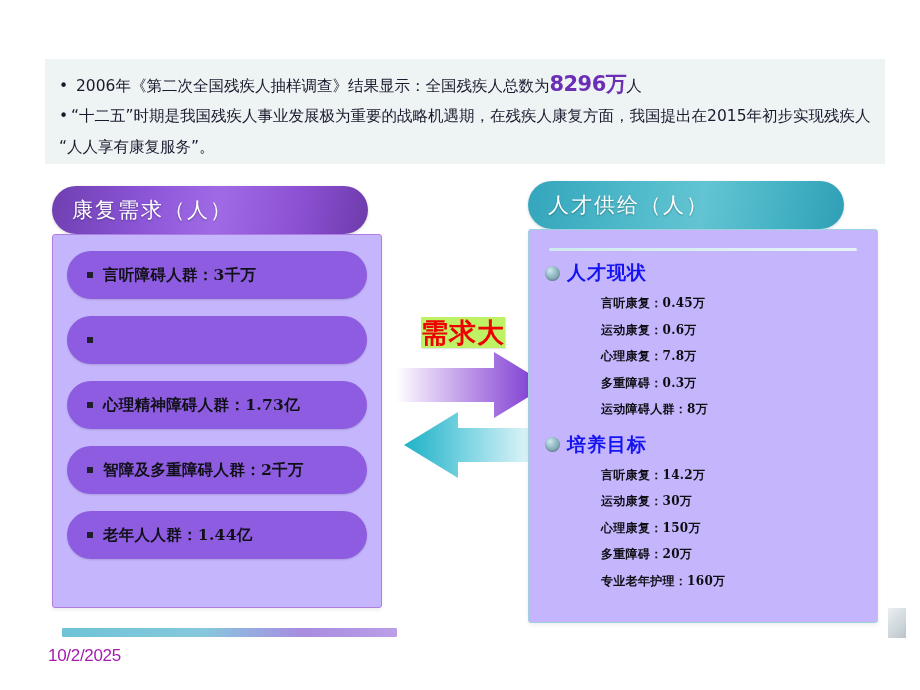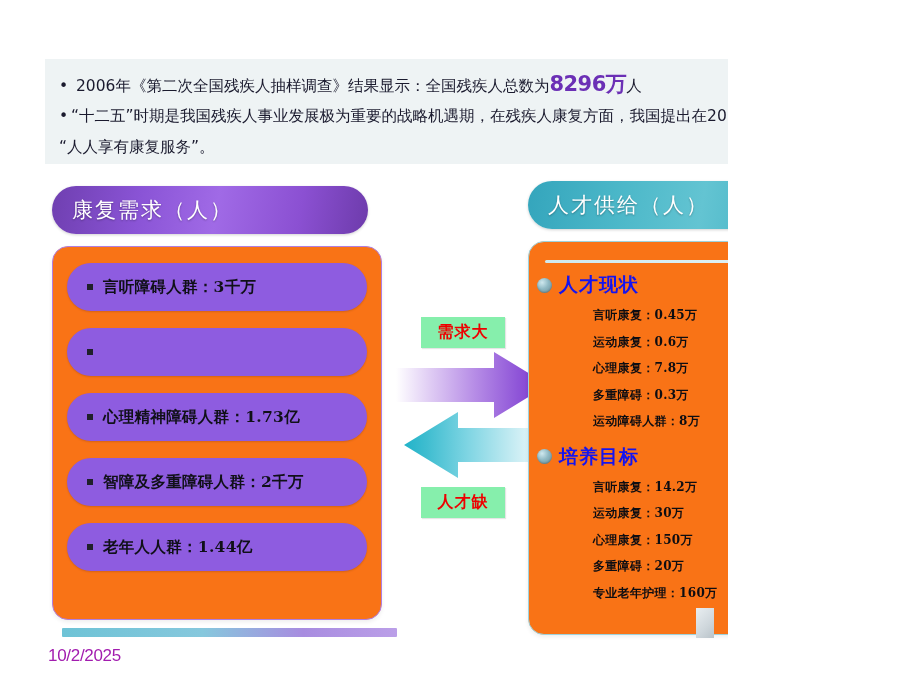--- a/index.html
+++ b/index.html
@@ -3,21 +3,21 @@
 <meta charset="utf-8">
 <title>slide</title>
 <style>
   html,body{margin:0;padding:0;}
   body{
     width:920px;height:690px;
     background:#ffffff;
     font-family:"Liberation Sans","DejaVu Sans",sans-serif;
     overflow:hidden;position:relative;
   }
-  .slide{position:absolute;inset:0;width:728px;height:690px;overflow:hidden;}
+  .slide{position:absolute;inset:0;width:920px;height:690px;overflow:hidden;}
 
   
   .banner{
     position:absolute;left:45px;top:59px;width:840px;height:105px;
     background:#eef3f4;
     box-sizing:border-box;
     padding:10px 14px 0 14px;
   }
   .banner .line{
     color:#1a1a2e;
@@ -49,23 +49,23 @@
     width:316px;
     background:linear-gradient(100deg,#6f3fb0 0%,#8a54d6 28%,#a06ae6 52%,#8b50d2 78%,#6d3bab 100%);
     box-shadow:0 1px 3px rgba(0,0,0,.18);
   }
   .hdr-teal{
     width:316px;
     background:linear-gradient(100deg,#34a5bc 0%,#4cb8c9 30%,#63c4d2 55%,#44b2c4 80%,#2f9fb6 100%);
     box-shadow:0 1px 3px rgba(0,0,0,.18);
   }
   .card{
-    margin-top:12px;
-    border-radius:16px;
-    background:#f97316;
+    margin-top:0;
+    border-radius:3px;
+    background:#c4b5fd;
     box-sizing:border-box;
   }
   .card-purple{
     width:330px;height:374px;
     border:1.4px solid #b07ee0;
     padding:16px 14px;
     box-shadow:0 2px 4px rgba(0,0,0,.07);
   }
   .pill{
     width:300px;height:48px;margin:0 auto 17px auto;
@@ -86,21 +86,21 @@
     font-size:15.5px;
     letter-spacing:0.3px;
     white-space:nowrap;
   }
 
   
   .col-right{position:absolute;left:528px;top:181px;width:350px;}
   .card-teal{
     width:350px;height:394px;
     border:1.4px solid #9ed2dc;
-    padding:12px 16px 10px 8px;
+    padding:12px 16px 10px 16px;
     box-shadow:0 2px 4px rgba(0,0,0,.07);
   }
   .divider{
     height:3px;width:308px;margin:6px auto 9px auto;
     background:linear-gradient(90deg,#cfe9ef 0%,#d9eef3 45%,#e6f4f7 100%);
     border-radius:2px;
   }
   .grp-head{display:flex;align-items:center;margin:0 0 4px 0;}
   .sphere{
     width:15px;height:15px;border-radius:50%;flex:0 0 auto;
@@ -121,24 +121,24 @@
     letter-spacing:0.3px;white-space:nowrap;
   }
   .grp-gap{height:9px;}
 
   
   .arrows{position:absolute;left:396px;top:352px;width:160px;height:130px;}
   .arrow-svg{position:absolute;left:0;top:0;}
 
   .tag{
     position:absolute;
-    background:#86efac;
+    background:#bef264;
     color:#ee0000;
     font-family:"DejaVu Serif","Liberation Serif",serif;
-    font-weight:bold;font-size:16px;letter-spacing:1px;
+    font-weight:bold;font-size:27px;letter-spacing:1px;
     display:flex;align-items:center;justify-content:center;
     box-shadow:1px 1px 1px rgba(0,0,0,.10);
   }
   .tag-top{left:421px;top:317px;width:84px;height:31px;}
   .tag-bot{left:421px;top:487px;width:84px;height:31px;}
 
   
   .botband{
     position:absolute;left:62px;top:628px;width:335px;height:9px;
     background:linear-gradient(90deg,#6ec3d6 0%,#86c8dd 42%,#a88ce0 72%,#bb9fe8 100%);
@@ -225,23 +225,20 @@
           <stop offset="100%" stop-color="#21b3c9"></stop>
         </linearGradient>
       </defs>
 
       <path d="M0,16 L98,16 L98,0 L152,33 L98,66 L98,50 L0,50 Z" fill="url(#gPurple)"></path>
 
       <path d="M160,76 L62,76 L62,60 L8,93 L62,126 L62,110 L160,110 Z" fill="url(#gTeal)"></path>
     </svg>
   </div>
 
-  <div class="tag tag-bot">
-    <span>人才缺</span>
-  </div>
 
   <div class="col-right">
     <div class="hdr hdr-teal">
       <span>人才供给（人）</span>
     </div>
     <div class="card card-teal">
       <div class="divider"></div>
 
       <div class="grp-head">
         <span class="sphere"></span>

